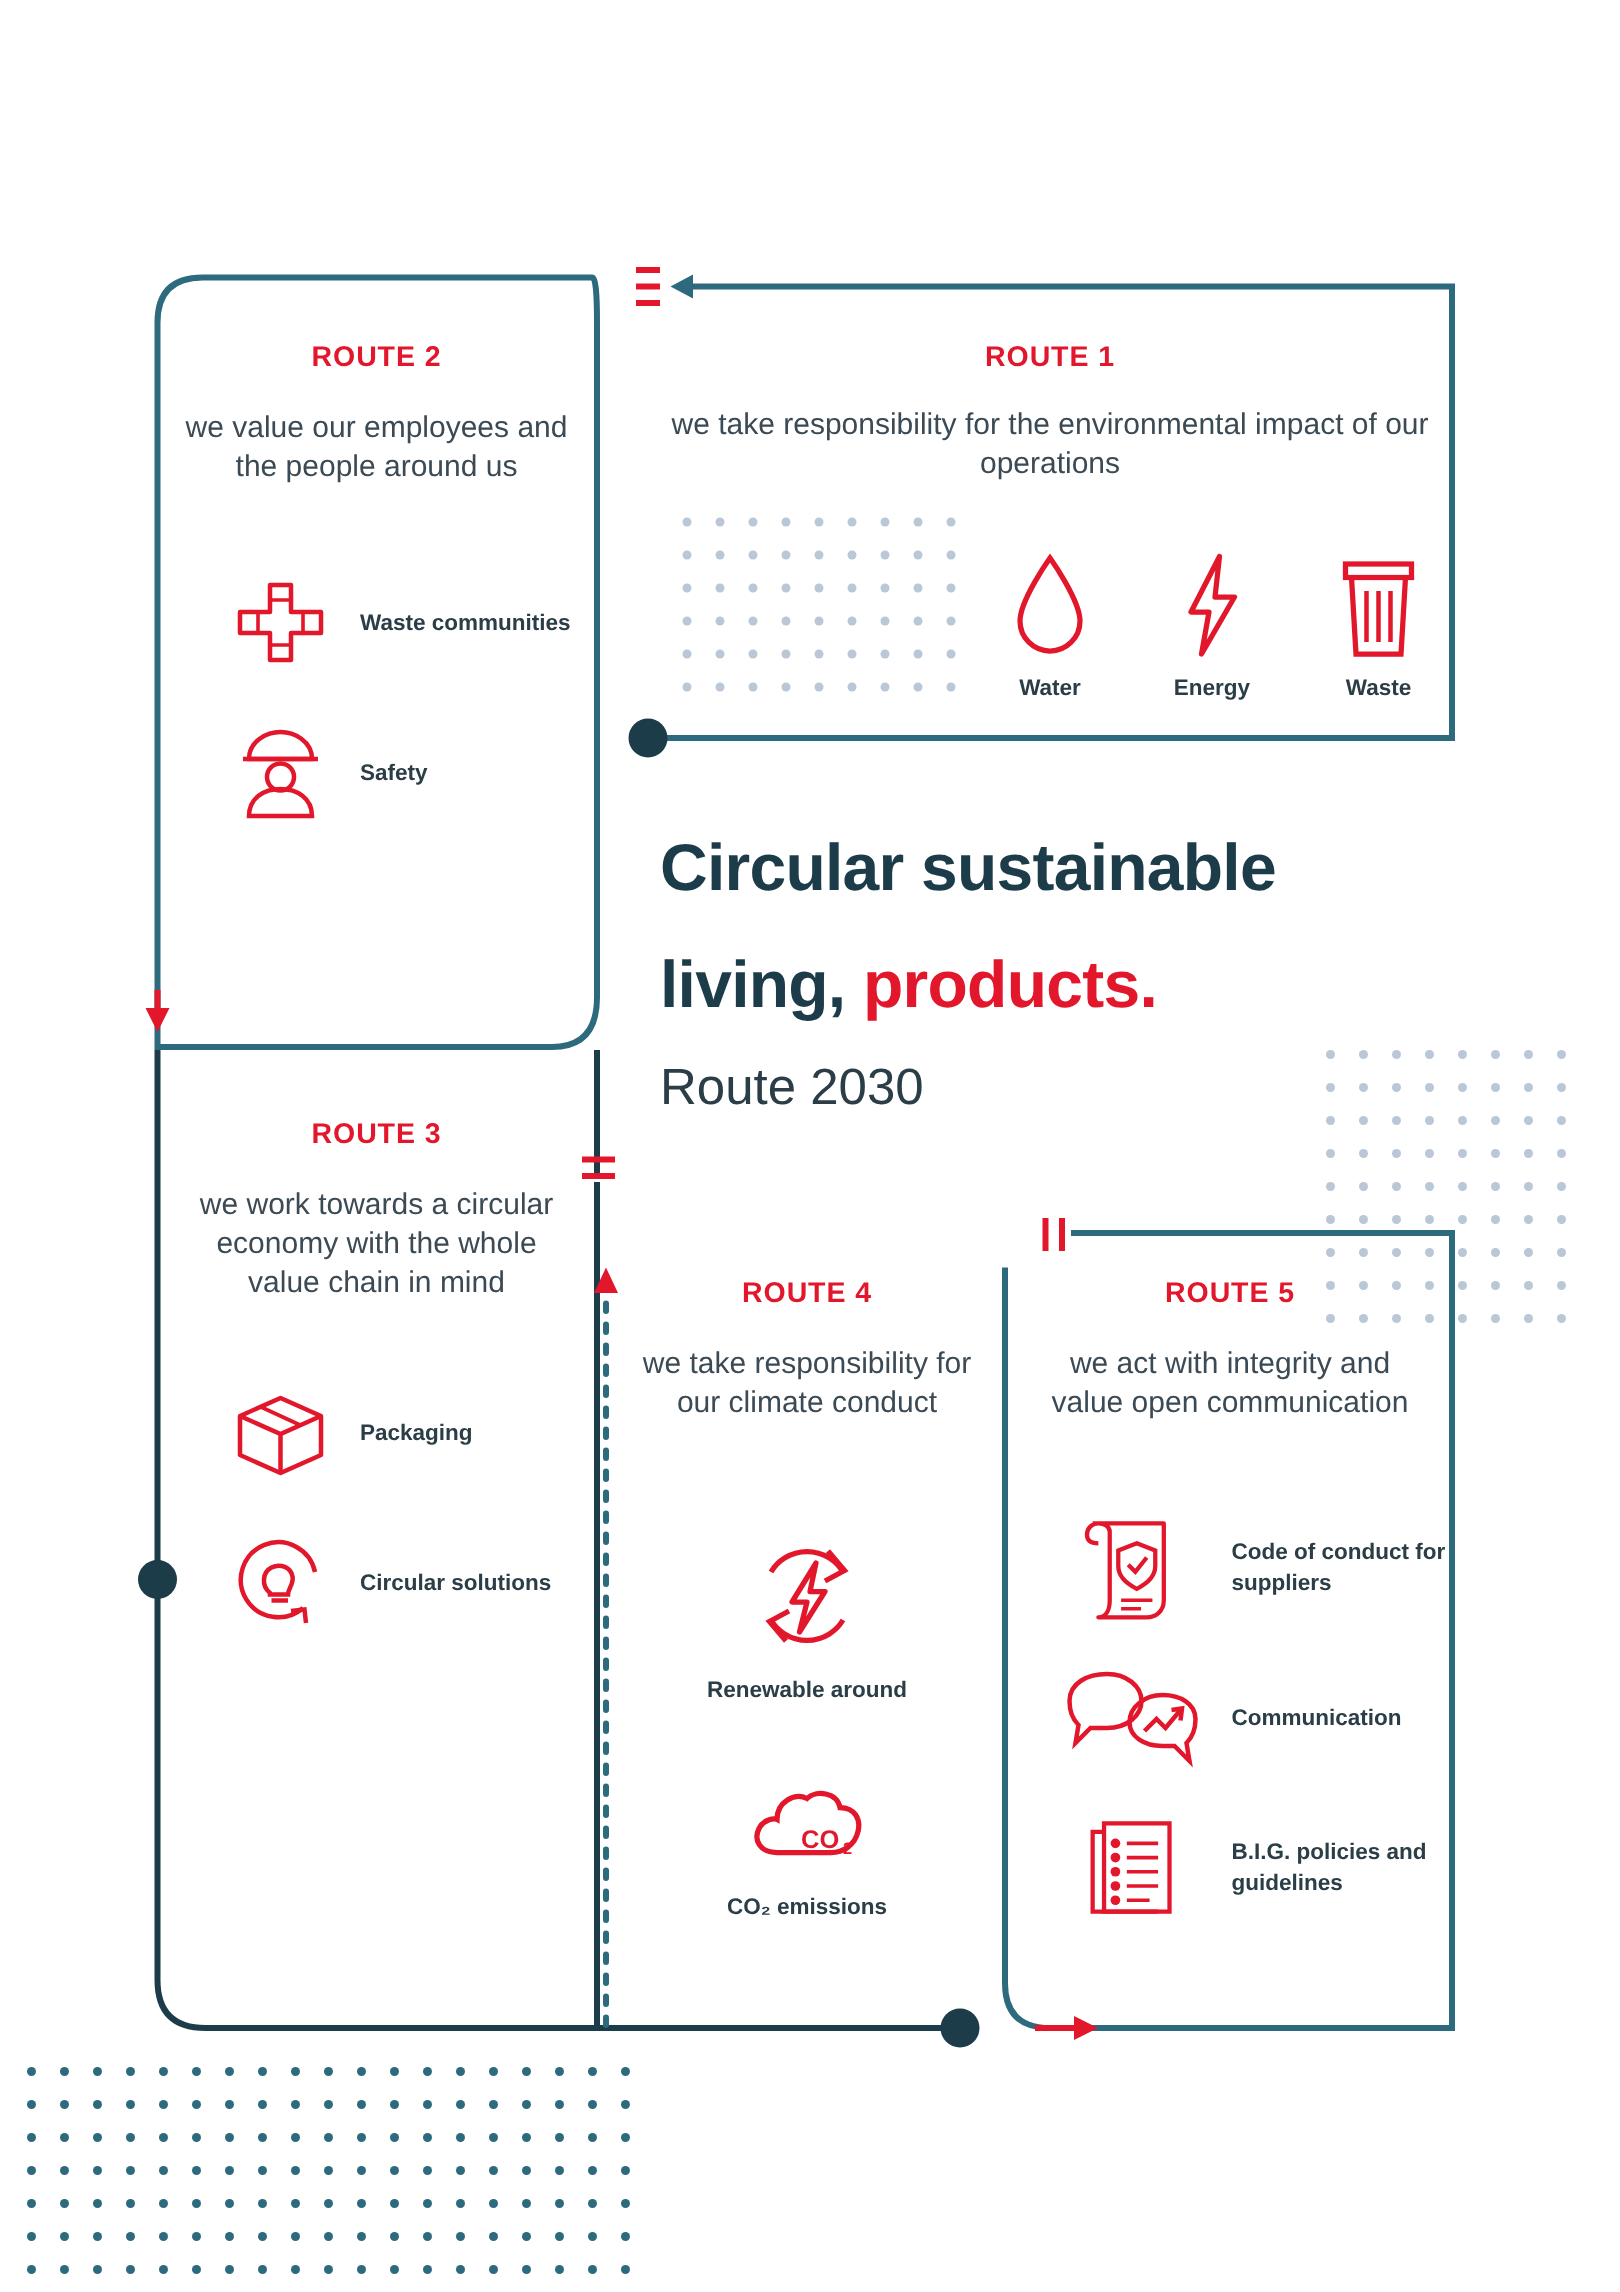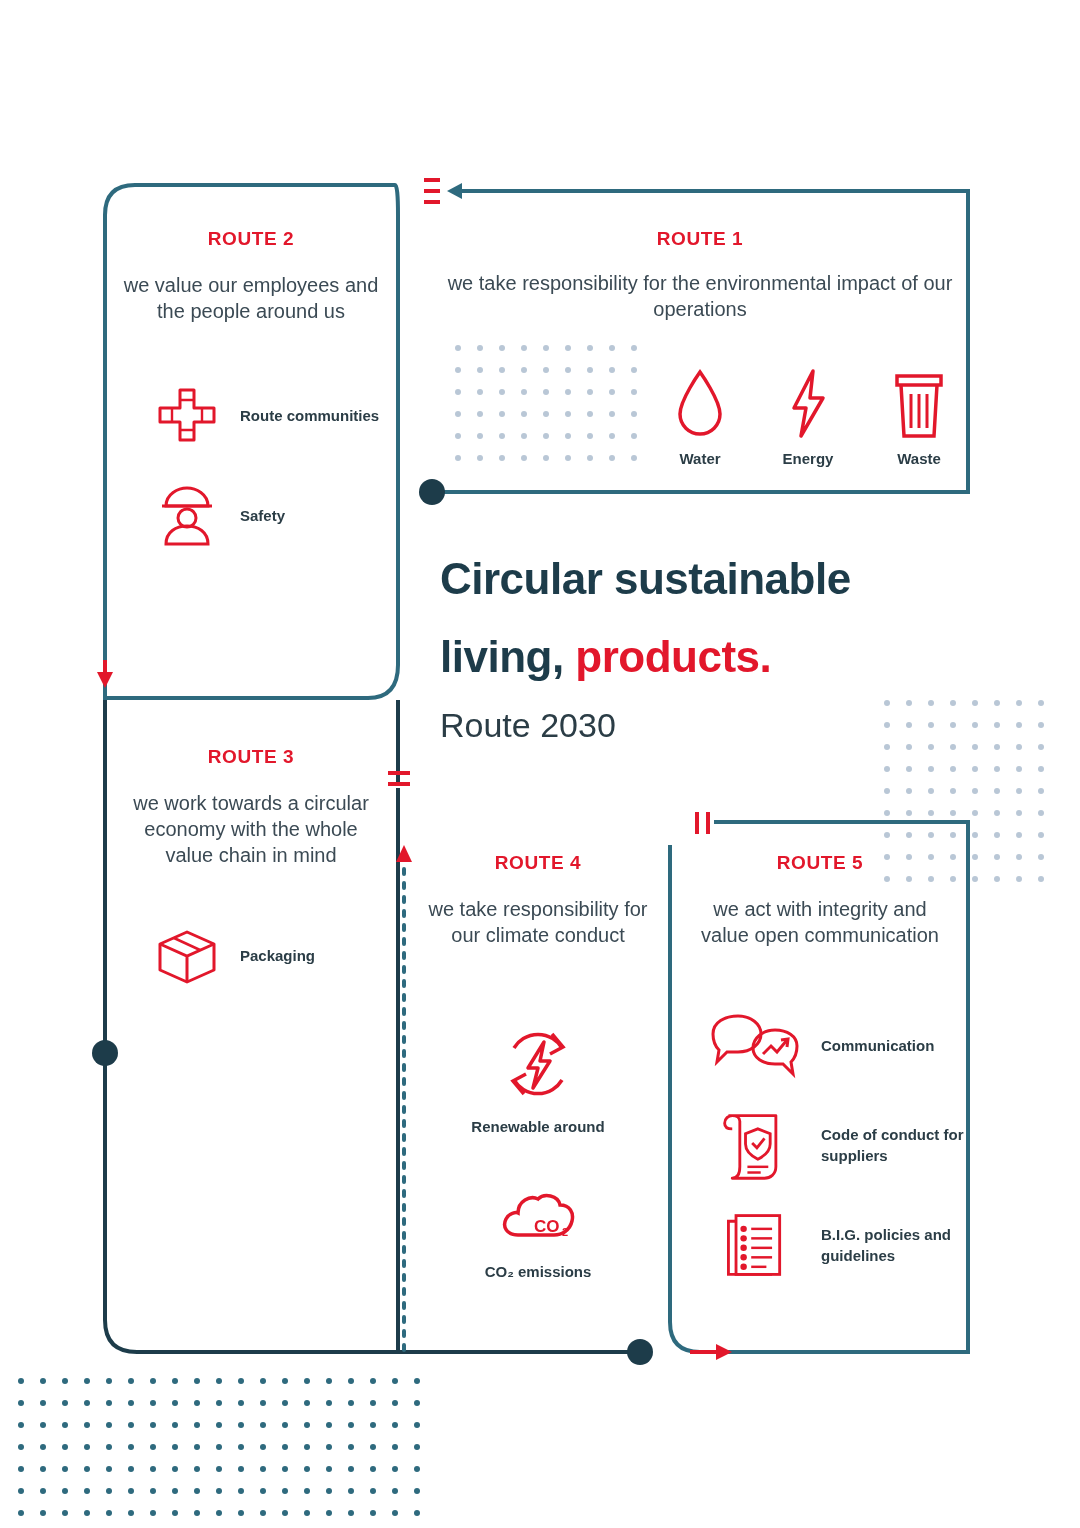--- a/index.html
+++ b/index.html
@@ -410,21 +410,21 @@
   <div class="panel" style="left:120px;top:228px;width:262px;">
     <div class="route-label">ROUTE 2</div>
     <div class="route-desc" style="margin-top:22px;">we value our employees and the people around us</div>
   </div>
   <div class="panel" style="left:150px;top:378px;width:250px;">
     <div class="item" style="margin-bottom:26px;">
       <svg class="ico" viewBox="0 0 74 74">
         <path d="M10 30 L30 30 L30 12 L44 12 L44 30 L64 30 L64 44 L44 44 L44 62 L30 62 L30 44 L10 44 Z" fill="none" stroke="#e2172b" stroke-width="3" stroke-linejoin="round"></path>
         <path d="M22 30 L22 44 M52 30 L52 44 M30 22 L44 22 M30 52 L44 52" stroke="#e2172b" stroke-width="2.4" fill="none"></path>
       </svg>
-      <div class="lbl">Route communities</div>
+      <div class="lbl">Waste communities</div>
     </div>
     <div class="item">
       <svg class="ico" viewBox="0 0 74 74">
         <path d="M16 28 C16 16 28 10 37 10 C46 10 58 16 58 28 Z" fill="none" stroke="#e2172b" stroke-width="3"></path>
         <line x1="12" y1="28" x2="62" y2="28" stroke="#e2172b" stroke-width="3"></line>
         <circle cx="37" cy="40" r="9" fill="none" stroke="#e2172b" stroke-width="3"></circle>
         <path d="M16 66 C16 54 26 48 37 48 C48 48 58 54 58 66 Z" fill="none" stroke="#e2172b" stroke-width="3"></path>
       </svg>
       <div class="lbl">Safety</div>
     </div>
@@ -435,20 +435,29 @@
     <div class="route-desc" style="margin-top:22px;">we work towards a circular economy with the whole value chain in mind</div>
   </div>
   <div class="panel" style="left:150px;top:918px;width:250px;">
     <div class="item" style="margin-bottom:26px;">
       <svg class="ico" viewBox="0 0 74 74">
         <path d="M10 26 L37 14 L64 26 L64 52 L37 64 L10 52 Z" fill="none" stroke="#e2172b" stroke-width="3" stroke-linejoin="round"></path>
         <path d="M10 26 L37 38 L64 26 M37 38 L37 64" fill="none" stroke="#e2172b" stroke-width="3"></path>
         <path d="M24 20 L50 32" fill="none" stroke="#e2172b" stroke-width="2.6"></path>
       </svg>
       <div class="lbl">Packaging</div>
+    </div>
+    <div class="item">
+      <svg class="ico" viewBox="0 0 74 74">
+        <path d="M60 30 A25 25 0 1 0 52 54" fill="none" stroke="#e2172b" stroke-width="3"></path>
+        <polyline points="44,56 53,55 54,64" fill="none" stroke="#e2172b" stroke-width="3"></polyline>
+        <path d="M30 44 C24 39 25 30 31 27 C37 24 44 27 45 33 C46 38 42 41 42 45 L30 45 Z" fill="none" stroke="#e2172b" stroke-width="3"></path>
+        <line x1="31" y1="49" x2="42" y2="49" stroke="#e2172b" stroke-width="3"></line>
+      </svg>
+      <div class="lbl">Circular solutions</div>
     </div>
   </div>
 
   <div class="panel" style="left:418px;top:852px;width:240px;">
     <div class="route-label">ROUTE 4</div>
     <div class="route-desc" style="margin-top:22px;">we take responsibility for our climate conduct</div>
   </div>
   <div class="panel" style="left:418px;top:1018px;width:240px;">
     <div class="vitem" style="margin-bottom:40px;">
       <svg width="92" height="92" viewBox="0 0 92 92">
@@ -468,40 +477,40 @@
       </svg>
       <div class="cap">CO₂ emissions</div>
     </div>
   </div>
 
   <div class="panel" style="left:700px;top:852px;width:240px;">
     <div class="route-label">ROUTE 5</div>
     <div class="route-desc" style="margin-top:22px;">we act with integrity and value open communication</div>
   </div>
   <div class="panel" style="left:705px;top:1008px;width:260px;">
-    <div class="item" style="margin-bottom:26px;">
-      <svg class="ico" width="100" height="74" viewBox="0 0 100 74" style="flex:0 0 100px;">
-        <path d="M8 26 C8 14 20 8 33 8 C46 8 56 16 56 26 C56 36 46 44 33 44 L22 44 L12 54 L14 42 C10 38 8 32 8 26 Z" fill="none" stroke="#e2172b" stroke-width="3"></path>
-        <path d="M92 38 C92 28 82 22 70 22 C58 22 48 30 48 40 C48 50 58 56 70 56 L78 56 L88 66 L86 54 C90 50 92 44 92 38 Z" fill="none" stroke="#e2172b" stroke-width="3"></path>
-        <polyline points="58,46 66,38 72,44 82,32" fill="none" stroke="#e2172b" stroke-width="3"></polyline>
-        <polyline points="76,32 83,31 82,39" fill="none" stroke="#e2172b" stroke-width="3"></polyline>
-      </svg>
-      <div class="lbl">Communication</div>
-    </div>
     <div class="item" style="margin-bottom:26px;">
       <svg class="ico" width="100" height="78" viewBox="0 0 100 78" style="flex:0 0 100px;">
         <path d="M22 8 L72 8 L72 62 C72 70 66 74 60 74 L26 74 C32 74 34 68 34 62 L34 14 C34 10 30 8 26 8 C22 8 18 11 18 16 C18 21 22 22 26 22" fill="none" stroke="#e2172b" stroke-width="3" stroke-linejoin="round"></path>
         <path d="M53 22 L66 27 L66 38 C66 46 59 51 53 54 C47 51 40 46 40 38 L40 27 Z" fill="none" stroke="#e2172b" stroke-width="3"></path>
         <polyline points="47,37 52,42 60,32" fill="none" stroke="#e2172b" stroke-width="3"></polyline>
         <g stroke="#e2172b" stroke-width="2.6">
           <line x1="42" y1="62" x2="64" y2="62"></line>
           <line x1="42" y1="68" x2="56" y2="68"></line>
         </g>
       </svg>
       <div class="lbl">Code of conduct for suppliers</div>
+    </div>
+    <div class="item" style="margin-bottom:26px;">
+      <svg class="ico" width="100" height="74" viewBox="0 0 100 74" style="flex:0 0 100px;">
+        <path d="M8 26 C8 14 20 8 33 8 C46 8 56 16 56 26 C56 36 46 44 33 44 L22 44 L12 54 L14 42 C10 38 8 32 8 26 Z" fill="none" stroke="#e2172b" stroke-width="3"></path>
+        <path d="M92 38 C92 28 82 22 70 22 C58 22 48 30 48 40 C48 50 58 56 70 56 L78 56 L88 66 L86 54 C90 50 92 44 92 38 Z" fill="none" stroke="#e2172b" stroke-width="3"></path>
+        <polyline points="58,46 66,38 72,44 82,32" fill="none" stroke="#e2172b" stroke-width="3"></polyline>
+        <polyline points="76,32 83,31 82,39" fill="none" stroke="#e2172b" stroke-width="3"></polyline>
+      </svg>
+      <div class="lbl">Communication</div>
     </div>
     <div class="item">
       <svg class="ico" width="100" height="78" viewBox="0 0 100 78" style="flex:0 0 100px;">
         <rect x="30" y="8" width="46" height="62" fill="none" stroke="#e2172b" stroke-width="3"></rect>
         <path d="M30 14 L22 14 L22 70 L68 70" fill="none" stroke="#e2172b" stroke-width="3"></path>
         <g stroke="#e2172b" stroke-width="2.6">
           <line x1="46" y1="22" x2="68" y2="22"></line>
           <line x1="46" y1="32" x2="68" y2="32"></line>
           <line x1="46" y1="42" x2="68" y2="42"></line>
           <line x1="46" y1="52" x2="68" y2="52"></line>

